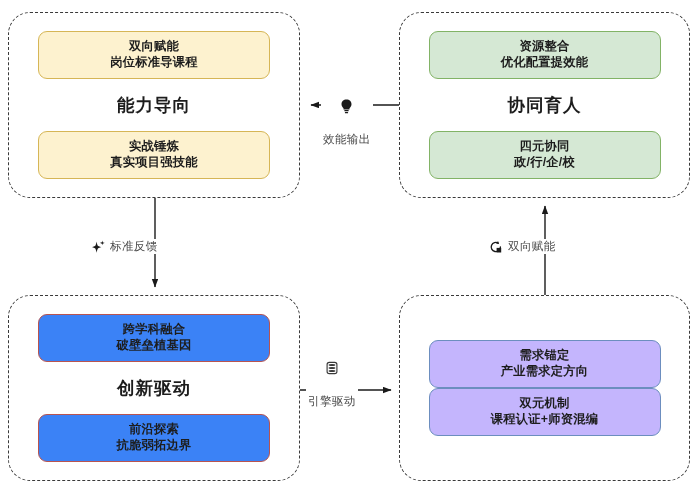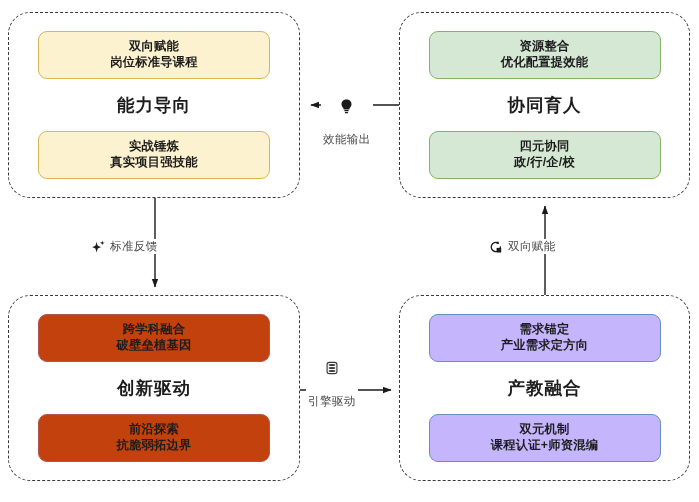--- a/index.html
+++ b/index.html
@@ -51,21 +51,21 @@
     line-height: 1.28;
     font-size: 12.3px;
     font-weight: bold;
     color: #1d1d1d;
     letter-spacing: 0.2px;
   }
   .card-line { display: block; white-space: nowrap; }
 
   .card-amber { background: #fdf2cf; border-color: #d6b656; }
   .card-green { background: #d5e8d4; border-color: #82b366; }
-  .card-pink  { background: #c2410c; border-color: #b85450; }
+  .card-pink  { background: #3b82f6; border-color: #b85450; }
   .card-blue  { background: #c4b5fd; border-color: #6c8ebf; }
 
   .quad-title {
     font-size: 17.5px;
     font-weight: bold;
     color: #1d1d1d;
     letter-spacing: 1px;
     margin: 14px 0 14px 0;
     white-space: nowrap;
   }
@@ -171,21 +171,20 @@
       <span class="card-line">前沿探索</span>
       <span class="card-line">抗脆弱拓边界</span>
     </div>
   </div>
 
   <div class="quad quad-br">
     <div class="card card-blue">
       <span class="card-line">需求锚定</span>
       <span class="card-line">产业需求定方向</span>
     </div>
-    <div class="quad-title">产教融合</div>
     <div class="card card-blue">
       <span class="card-line">双元机制</span>
       <span class="card-line">课程认证+师资混编</span>
     </div>
   </div>
 
   <div class="edge-label stacked lbl-xiaoneng">
     <span class="edge-icon">
       <svg width="13" height="15" viewBox="0 0 13 15">
         <path d="M6.5 0.6 C3.5 0.6 1.5 2.7 1.5 5.2 C1.5 7.0 2.6 8.2 3.5 9.3

